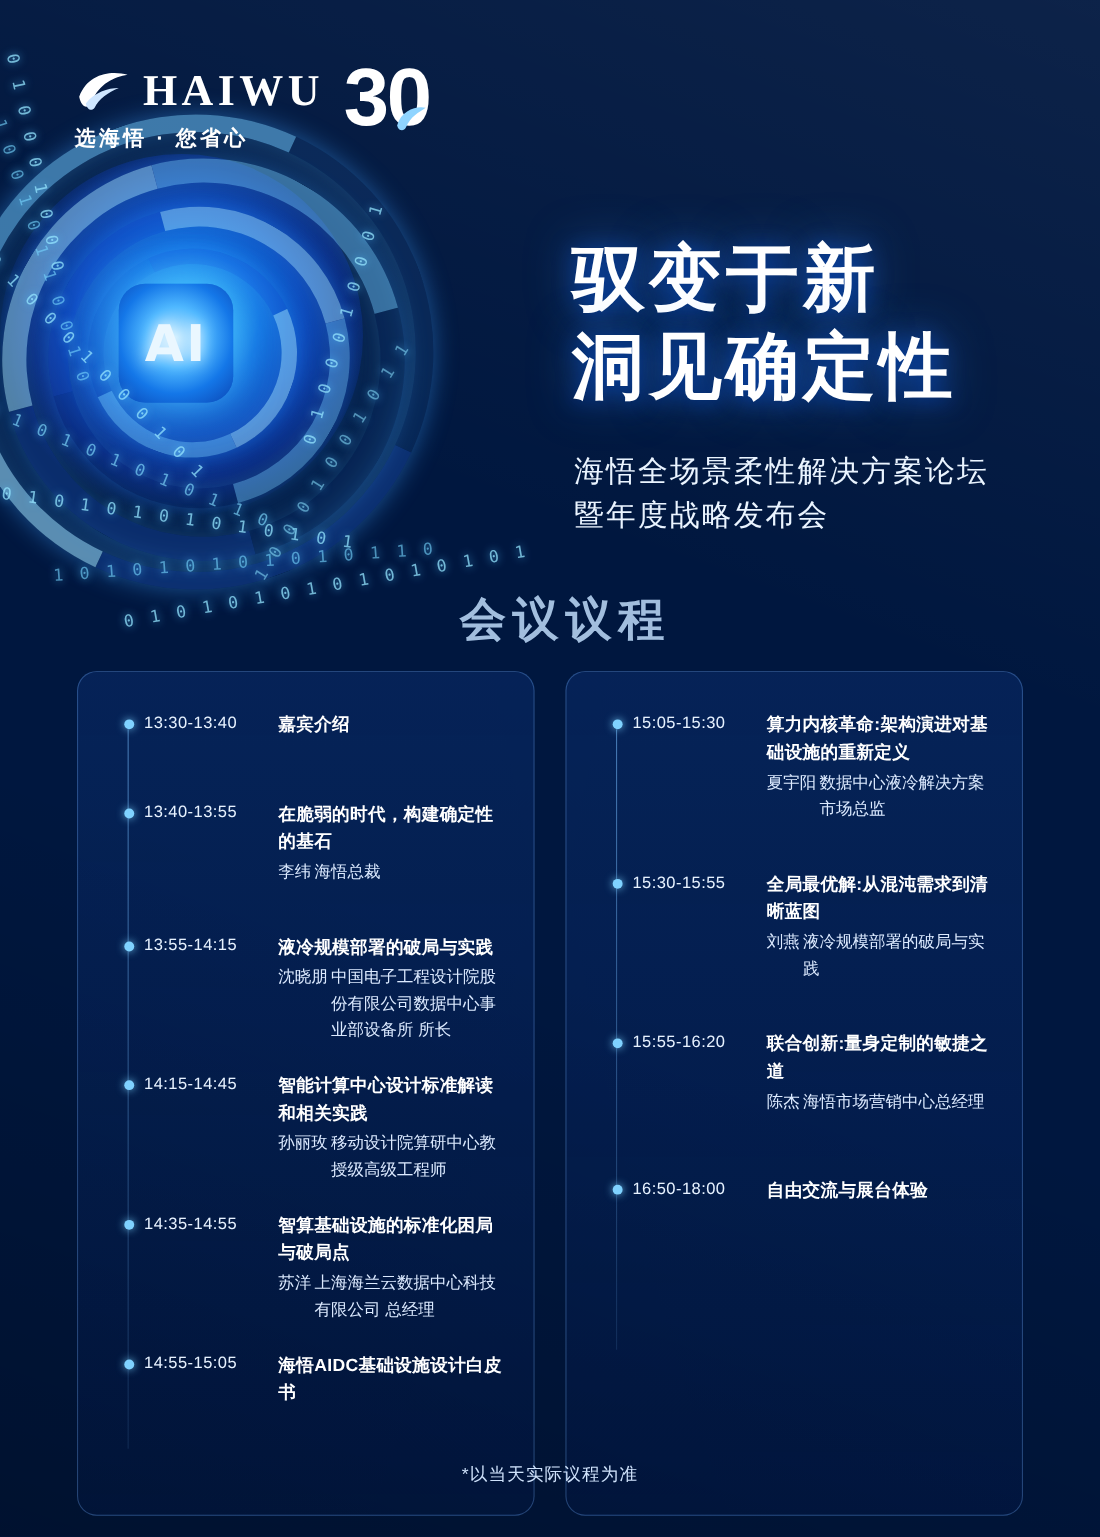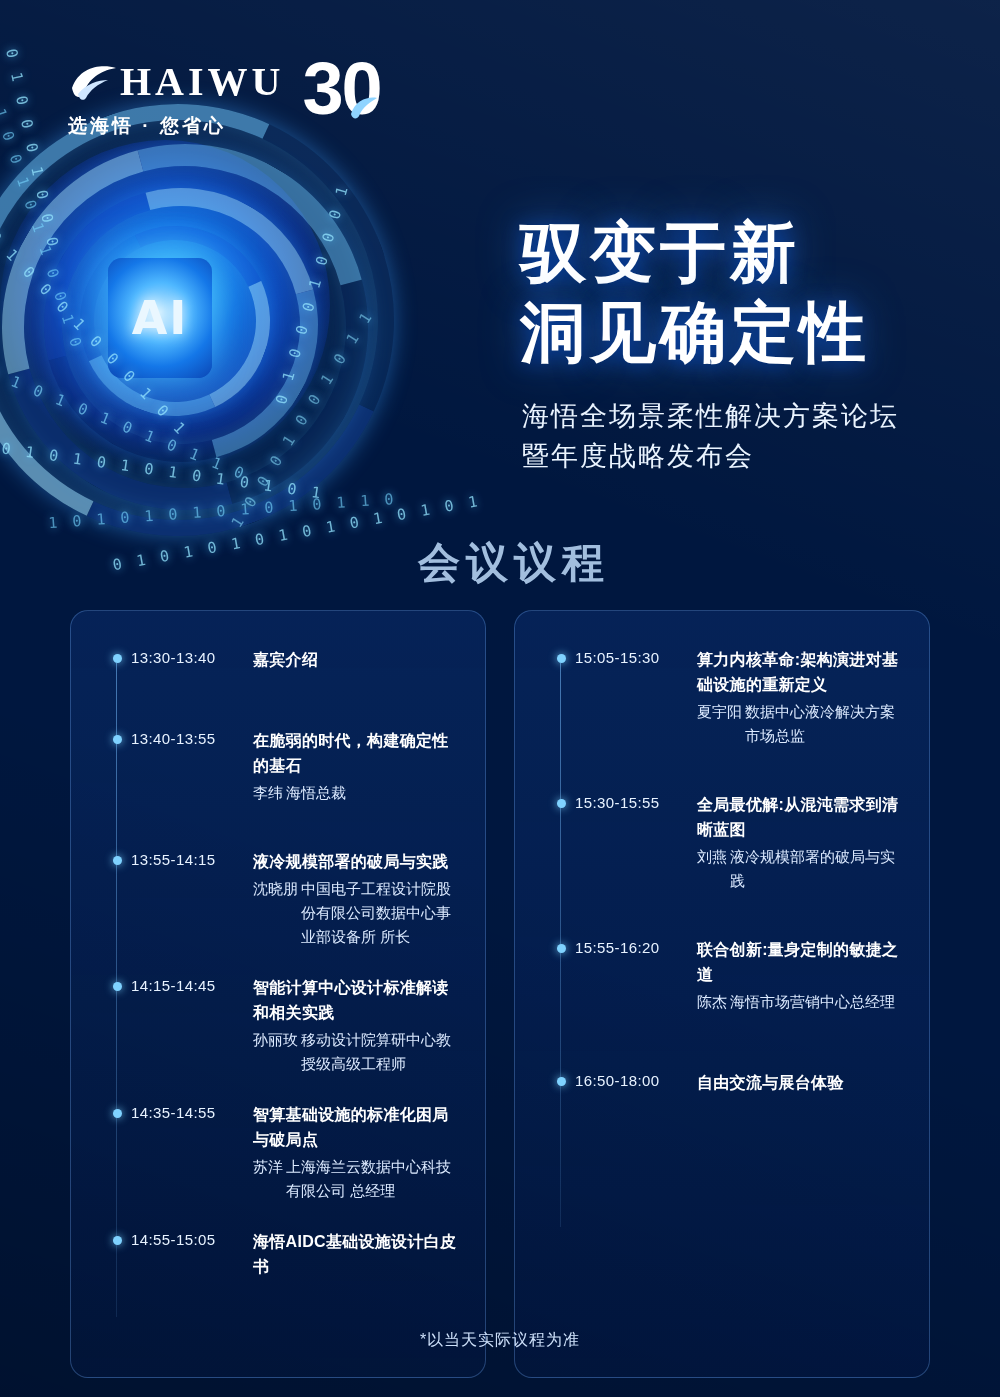--- a/index.html
+++ b/index.html
@@ -61,22 +61,22 @@
   }
   .ring.r1 { left: 22px; top: -6px; width: 400px; height: 400px; border-width: 16px; transform: rotate(-20deg); }
   .ring.r2 { left: 62px; top: 34px; width: 322px; height: 322px; border-width: 22px; transform: rotate(30deg); opacity: .9;}
   .ring.r3 { left: 104px; top: 78px; width: 238px; height: 238px; border-width: 18px; transform: rotate(120deg); opacity: .85;}
   .ring.r4 { left: 140px; top: 116px; width: 162px; height: 162px; border-width: 14px; transform: rotate(200deg); opacity: .9;}
   .ai-core {
     position: absolute;
     left: 168px;
     top: 148px;
     width: 104px;
-    height: 120px;
-    border-radius: 14px;
+    height: 108px;
+    border-radius: 24px;
     background: radial-gradient(circle at 50% 45%, #bfe9ff 0%, #4fb8ff 35%, #1477e8 65%, #0b46b4 100%);
     box-shadow: 0 0 45px rgba(90,200,255,0.85);
     display: flex;
     align-items: center;
     justify-content: center;
   }
   .ai-core span {
     font-family: "DejaVu Sans", sans-serif;
     font-weight: bold;
     font-size: 46px;
@@ -107,21 +107,21 @@
   .logo-block {
     position: absolute;
     left: 68px;
     top: 58px;
     display: flex;
     align-items: flex-start;
     gap: 18px;
     z-index: 6;
   }
   .logo-main { display: flex; flex-direction: column; }
-  .logo-row { display: flex; align-items: center; }
+  .logo-row { display: flex; align-items: center; gap: 10px; }
   .logo-mark {
     width: 52px; height: 40px;
     display: block;
   }
   .logo-word {
     font-family: "Liberation Serif", serif;
     font-weight: bold;
     font-size: 40px;
     letter-spacing: 4px;
     color: #ffffff;
@@ -165,21 +165,21 @@
     font-weight: bold;
     font-size: 66px;
     line-height: 80px;
     letter-spacing: 4px;
     color: #ffffff;
     text-shadow: 0 2px 18px rgba(0,60,170,0.85), 0 0 42px rgba(70,160,255,0.55);
   }
   .subhead {
     position: absolute;
     left: 522px;
-    top: 396px;
+    top: 408px;
     font-size: 27px;
     line-height: 40px;
     letter-spacing: 2px;
     color: #eaf4ff;
     z-index: 5;
   }
 
   
   .agenda-title {
     position: absolute;

